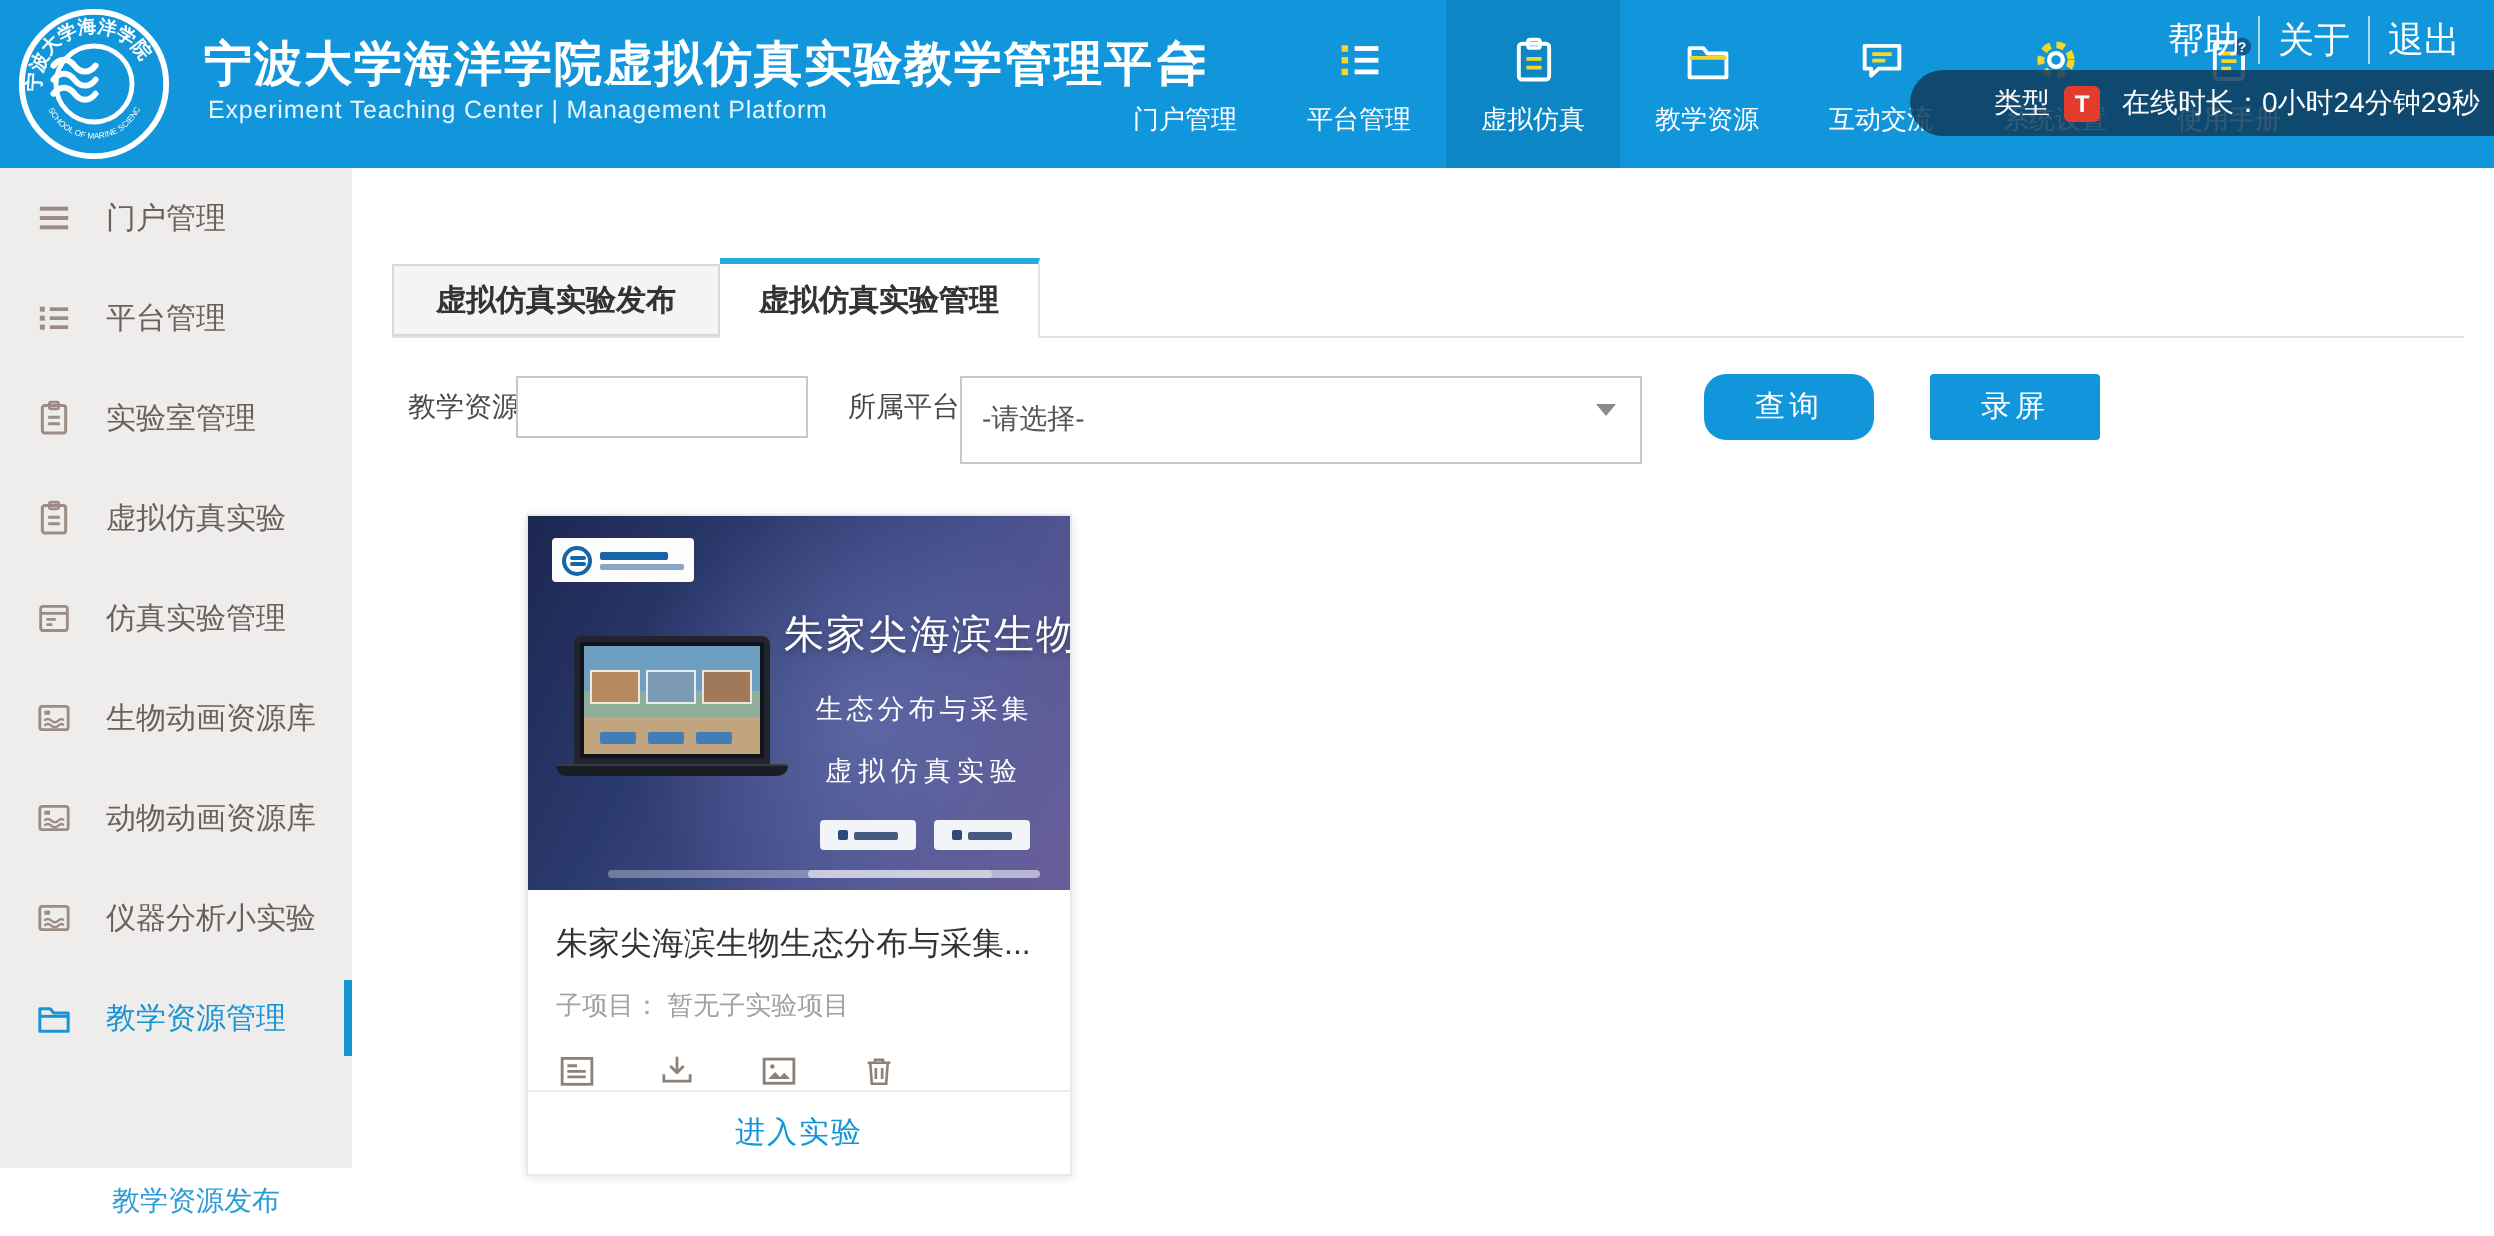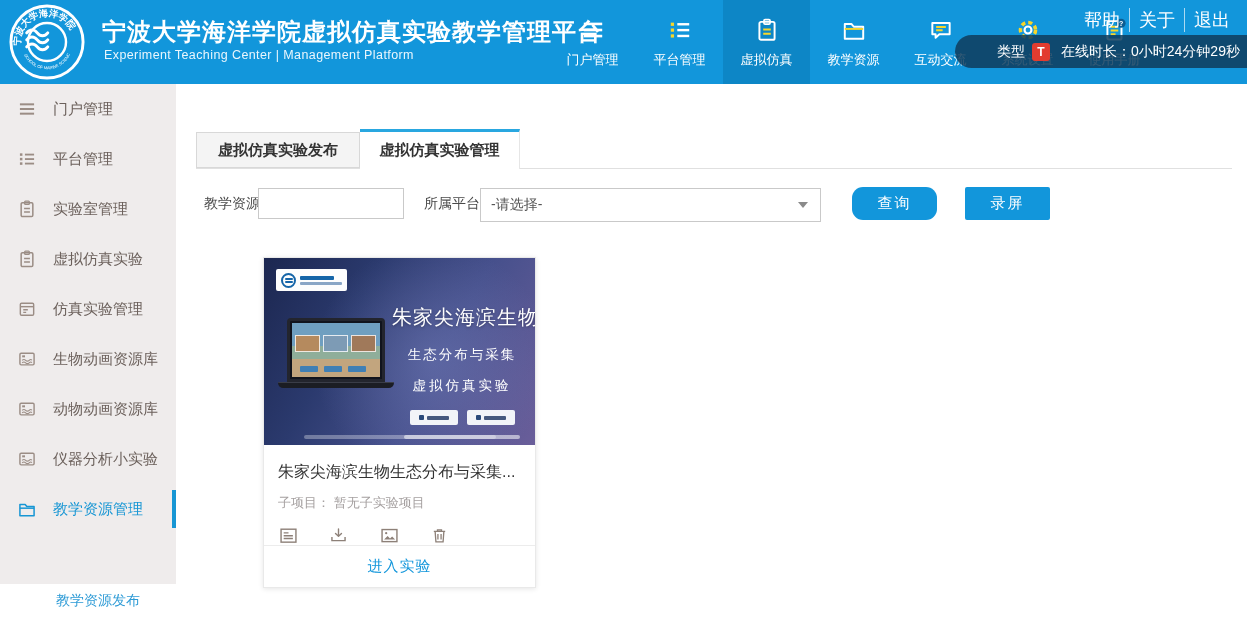--- a/index.html
+++ b/index.html
@@ -42,21 +42,21 @@
   .tab-line { position:absolute; left:20px; top:49px; width:1036px; height:1px; background:#e0e0e0; }
   .tab { position:absolute; height:36px; top:13px; display:flex; align-items:center; justify-content:center; font-size:15px; font-weight:bold; color:#333; cursor:pointer; }
   .tab.t1 { left:20px; width:164px; background:#f4f4f4; border:1px solid #d8d8d8; }
   .tab.t2 { left:184px; width:160px; top:10px; height:40px; background:#fff; border-top:3px solid #29a7e0; border-right:1px solid #e6e6e6; z-index:2; }
 
   .filters { position:absolute; left:0; top:68px; width:1071px; height:33px; }
   .f-label { position:absolute; top:0; height:33px; line-height:33px; font-size:14px; color:#4a4a4a; white-space:nowrap; }
   .f-label.l1 { left:28px; }
   .f-label.l2 { left:248px; }
   .f-input { position:absolute; left:82px; top:1px; width:146px; height:31px; border:1px solid #c9c9c9; background:#fff; font-size:14px; padding:0 8px; outline:none; }
-  .f-select { position:absolute; left:304px; top:1px; width:341px; height:34px; border:1px solid #c9c9c9; background:#fff; display:flex; align-items:center; padding:13px 10px; font-size:14px; color:#555; cursor:pointer; }
+  .f-select { position:absolute; left:304px; top:1px; width:341px; height:44px; border:1px solid #c9c9c9; background:#fff; display:flex; align-items:center; padding:13px 10px; font-size:14px; color:#555; cursor:pointer; }
   .f-select .caret { position:absolute; right:12px; top:13px; width:0; height:0; border-left:5px solid transparent; border-right:5px solid transparent; border-top:6px solid #8a8a8a; }
   .btn { position:absolute; top:0; width:85px; height:33px; background:#1296db; color:#fff; font-size:15px; letter-spacing:2px; border:none; border-radius:2px; cursor:pointer; display:flex; align-items:center; justify-content:center; }
   .btn.b1 { left:676px;border-radius:11px; }
   .btn.b2 { left:789px; }
 
   
   .card { position:absolute; left:87px; top:138px; width:273px; height:331px; background:#fff; border:1px solid #e9e9e9; box-shadow:0 1px 5px rgba(0,0,0,.10); }
   .thumb { position:relative; width:271px; height:187px; overflow:hidden; cursor:pointer;
            background:radial-gradient(circle at 62% 55%, rgba(120,130,190,.45), rgba(0,0,0,0) 60%),
                       linear-gradient(118deg,#1c2750 0%, #2b3a6e 32%, #46508c 62%, #6a5e9a 100%); }

